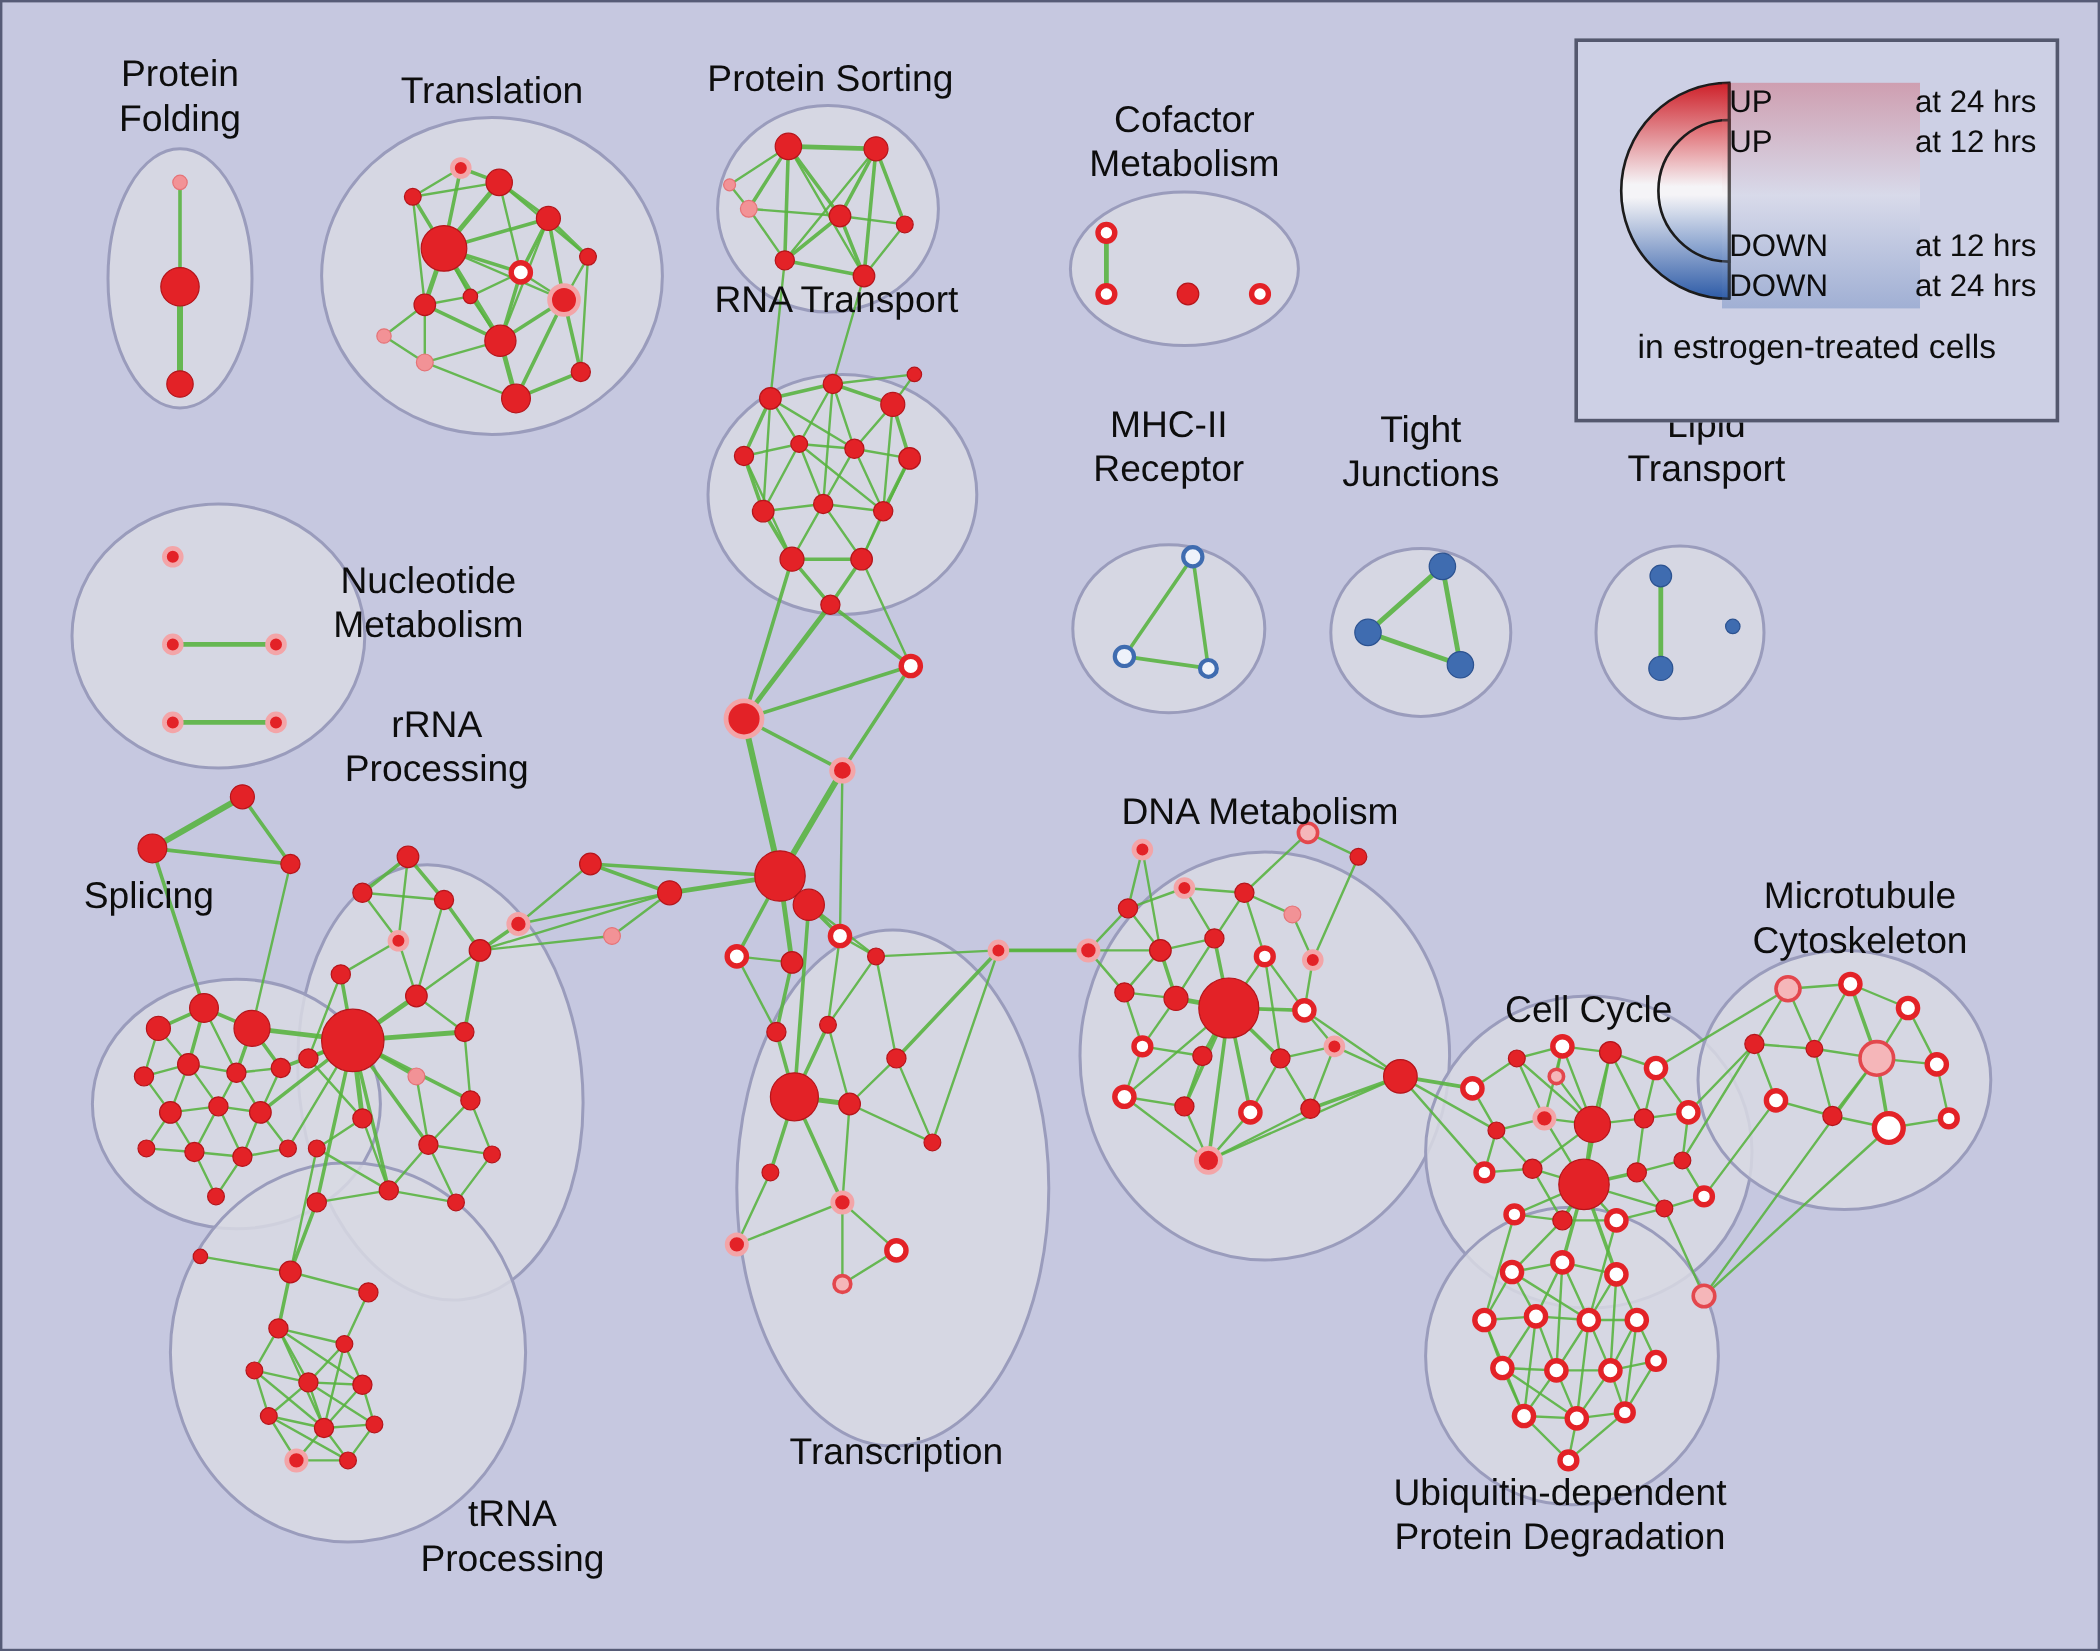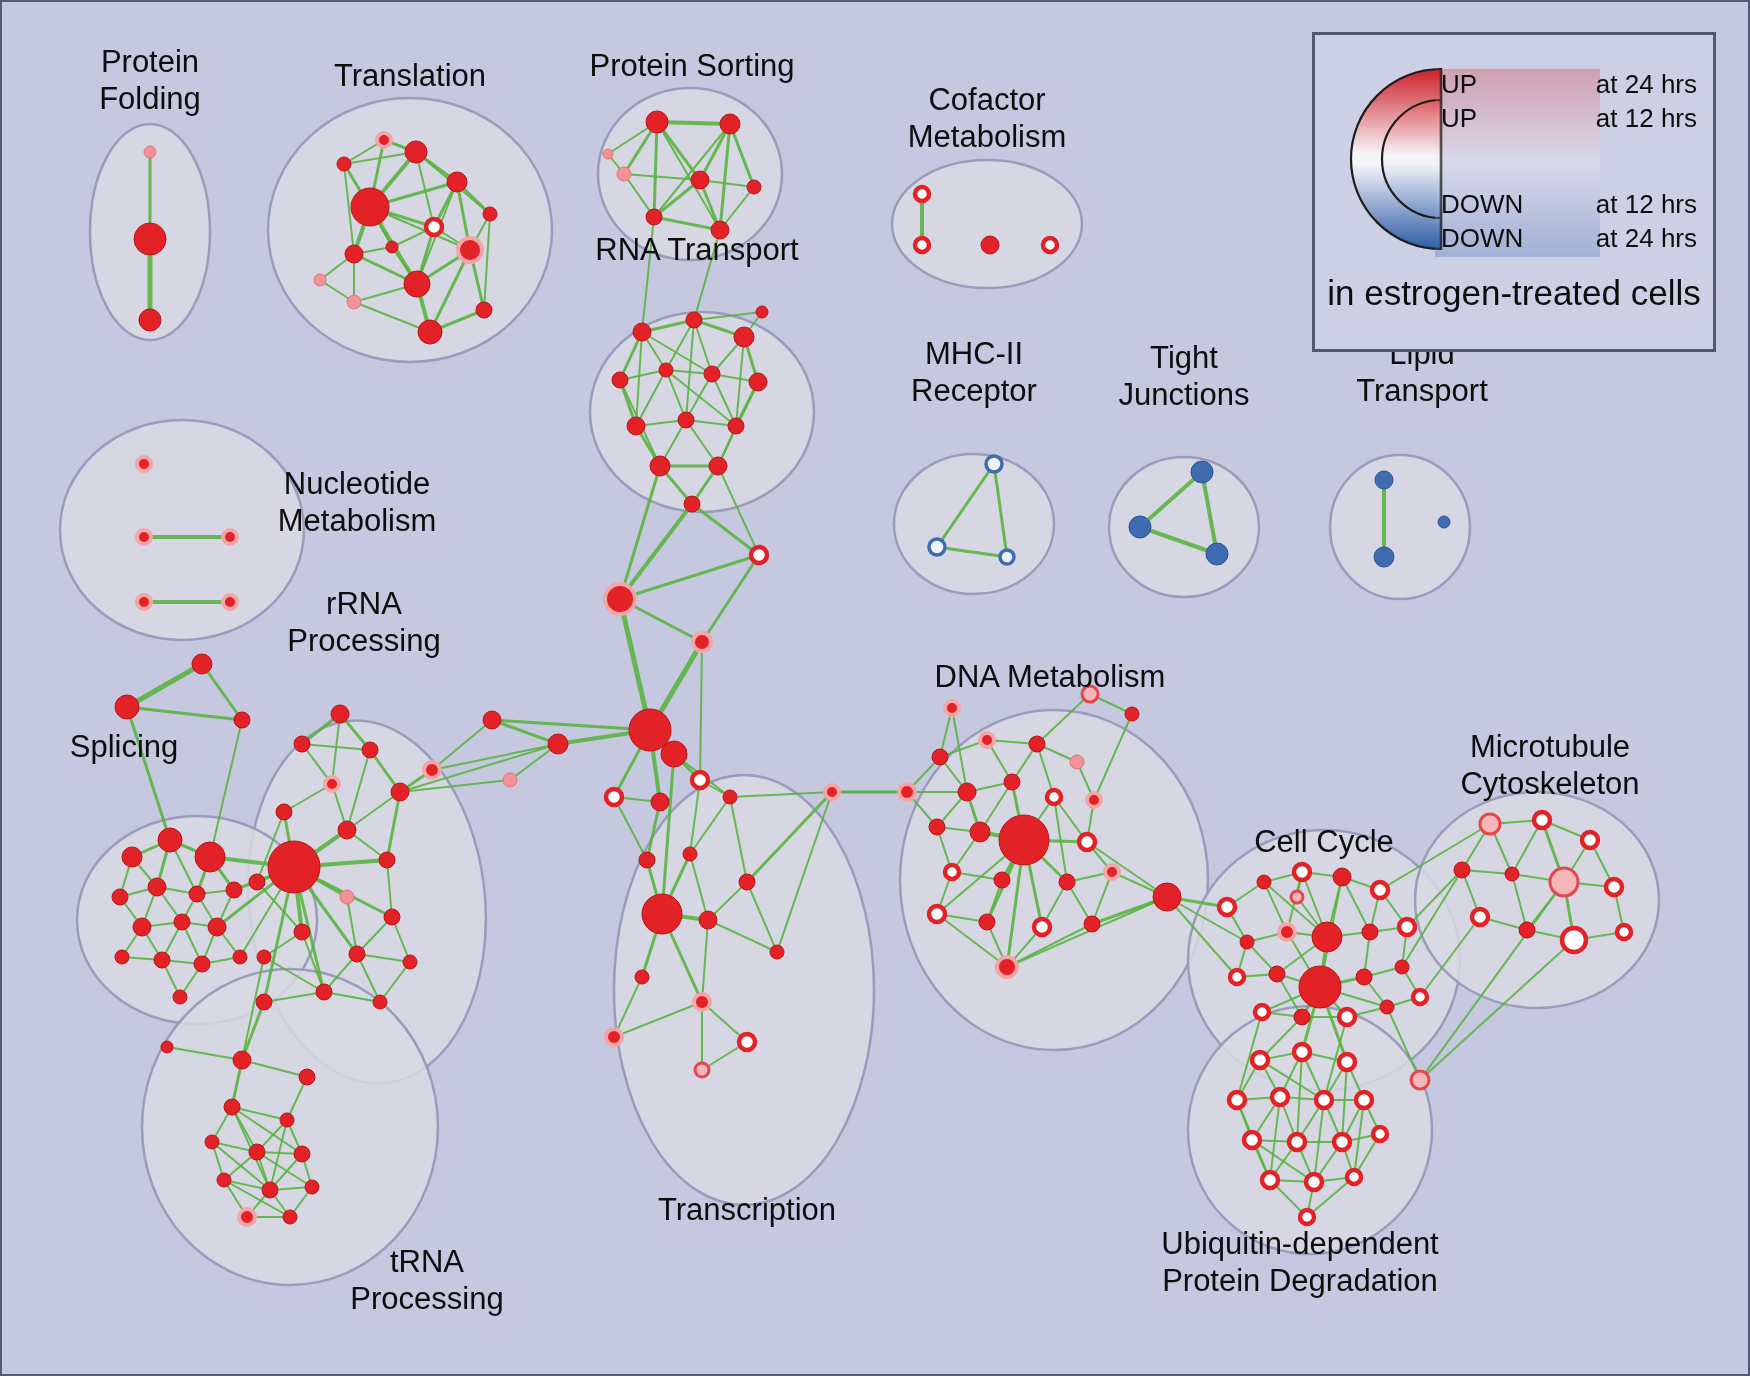--- a/index.html
+++ b/index.html
@@ -13,21 +13,21 @@
   
   .legend{position:absolute;left:1310px;top:30px;width:404px;height:320px;
           border:3px solid #54586e;background:#cdd0e5;box-sizing:border-box;}
   .legend .rings{position:absolute;left:8px;top:12px;}
   .legend-grad{position:absolute;left:120px;top:34px;width:165px;height:188px;
           background:linear-gradient(#d2202a,#f4f3f6 50%,#2d5ca8);opacity:.28;}
   .legend-row{position:absolute;left:126px;right:16px;display:flex;justify-content:space-between;
           font-size:26px;color:#0d0d0d;line-height:34px;}
   .legend-row.r1{top:32px;} .legend-row.r2{top:66px;}
   .legend-row.r3{top:152px;} .legend-row.r4{top:186px;}
-  .legend-caption{position:absolute;left:0;right:0;text-align:center;font-size:35px;color:#0d0d0d;}
+  .legend-caption{position:absolute;left:0;right:0;text-align:center;font-size:28px;color:#0d0d0d;}
   .legend-caption.c1{top:238px;} .legend-caption.c2{top:272px;}
 </style>
 </head>
 <body>
 
 <div class="canvas">
 
   <svg id="net" width="1750" height="1376" viewBox="0 0 1750 1376">
       <g>
         <ellipse cx="148" cy="230" rx="60" ry="108" class="cluster"></ellipse>

